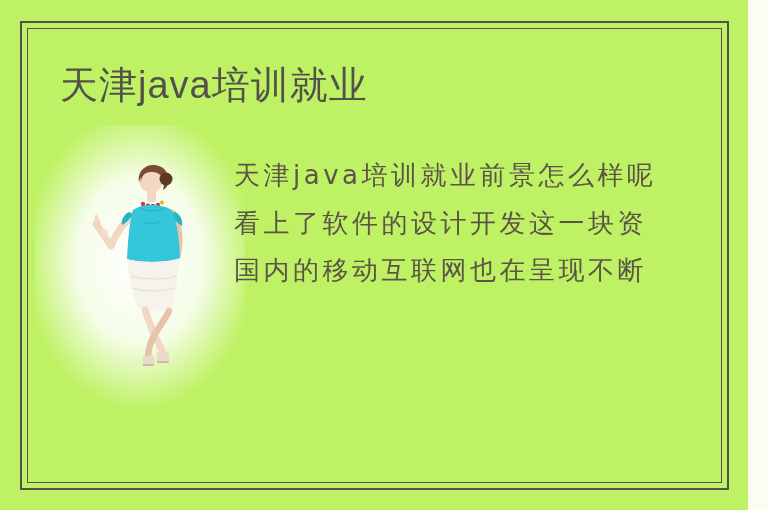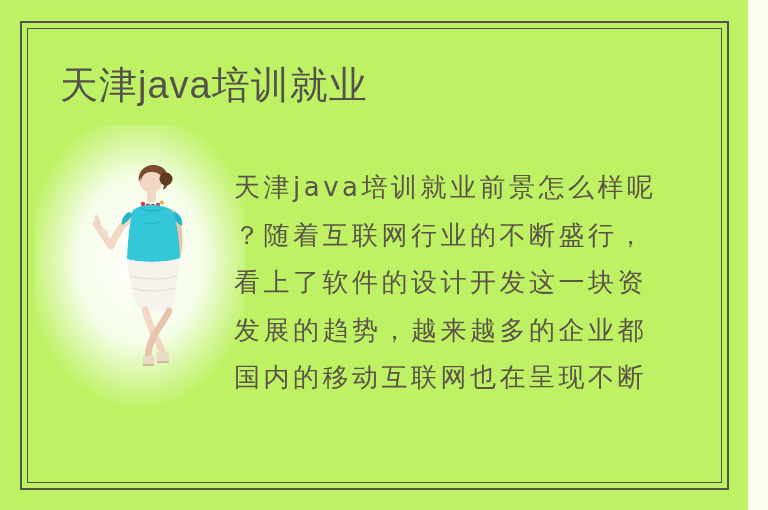--- a/index.html
+++ b/index.html
@@ -29,21 +29,21 @@
   }
   .photo-glow{
     position:absolute;left:35px;top:125px;width:210px;height:300px;
     background:radial-gradient(ellipse 55% 50% at 50% 45%, #ffffff 0%, rgba(255,255,255,0.85) 55%, rgba(255,255,255,0) 100%);
     pointer-events:none;
   }
   .photo{
     position:absolute;left:85px;top:160px;width:120px;height:210px;
   }
   .article{
-    position:absolute;left:234px;top:164px;width:430px;
+    position:absolute;left:234px;top:152px;width:430px;
     font-size:26px;
     line-height:47.5px;
     letter-spacing:3.5px;
     color:#5c5547;
     font-family:"DejaVu Sans", cursive, sans-serif;
   }
   .article .line{white-space:nowrap;}
 </style>
 </head>
 <body>
@@ -103,19 +103,17 @@
       <path d="M84,151 C78,163 70,172 66,182 C64,187 63,193 63,197" fill="none" stroke-width="6.5" stroke-linecap="round" stroke="#e7c3aa"></path>
 
       <path d="M72,192 L83,192 C85,196 85,201 83,203 L73,203 C71,199 71,195 72,192 Z" fill="#e8dcc6"></path>
       <path d="M58,196 L68,195 C70,199 70,204 68,206 L59,206 C57,202 57,199 58,196 Z" fill="#e8dcc6"></path>
       <path d="M72,202 L84,202 M58,205 L69,205" fill="none" stroke-width="2" stroke="#cdbd9f"></path>
     </svg>
   </div>
 
   <div class="article">
     <div class="line">天津java培训就业前景怎么样呢</div>
-    <div class="line">？随着互联网行业的不断盛行，</div>
     <div class="line">看上了软件的设计开发这一块资</div>
-    <div class="line">发展的趋势，越来越多的企业都</div>
     <div class="line">国内的移动互联网也在呈现不断</div>
   </div>
 
 </div>
 
 </body></html>

